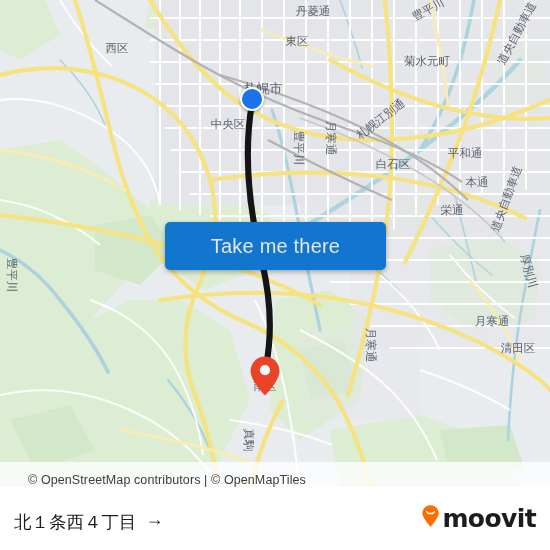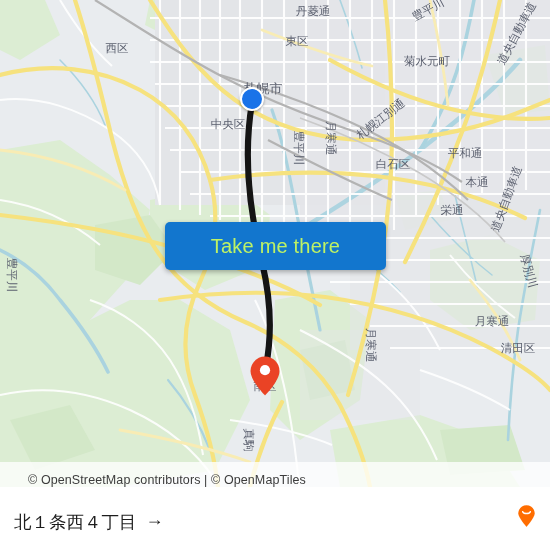--- a/index.html
+++ b/index.html
@@ -29,21 +29,21 @@
   .attrib span{
     font-size:12.5px;color:#3c3c3c;letter-spacing:.1px;
     font-family:"Liberation Sans","DejaVu Sans",sans-serif;
     white-space:nowrap;
   }
 
   
   .cta{
     position:absolute;left:165px;top:222px;width:221px;height:48px;
     background:#1276ce;border-radius:5px;border:0;
-    color:#bef264;font-size:20px;letter-spacing:.2px;
+    color:#e5e5e5;font-size:20px;letter-spacing:.2px;
     font-family:"Liberation Sans","DejaVu Sans",sans-serif;
     display:flex;align-items:center;justify-content:center;
     box-shadow:0 2px 5px rgba(0,0,0,.30);
     cursor:pointer;z-index:30;padding:15px;
   }
 
   
   .marker-layer{position:absolute;left:0;top:0;width:550px;height:487px;z-index:25;pointer-events:none;}
   .marker-layer > *{pointer-events:auto;}
 
@@ -275,16 +275,17 @@
       <span class="route-arrow">→</span>
     </div>
     <div class="brand">
       <span>
         <svg viewBox="0 0 22 26" width="19" height="23">
           <path d="M11 25 C11 25 20.5 14.2 20.5 9.5 C20.5 4.25 16.25 0 11 0
                    C5.75 0 1.5 4.25 1.5 9.5 C1.5 14.2 11 25 11 25 Z" fill="#ff6d00"></path>
           <path d="M6.6 7.4 C7.6 10.4 14.4 10.4 15.4 7.4" stroke="#ffffff" stroke-width="1.7" fill="none" stroke-linecap="round"></path>
         </svg>
       </span>
+      <span class="brand-word">moovit</span>
     </div>
   </div>
 
 </div>
 
 </body></html>

